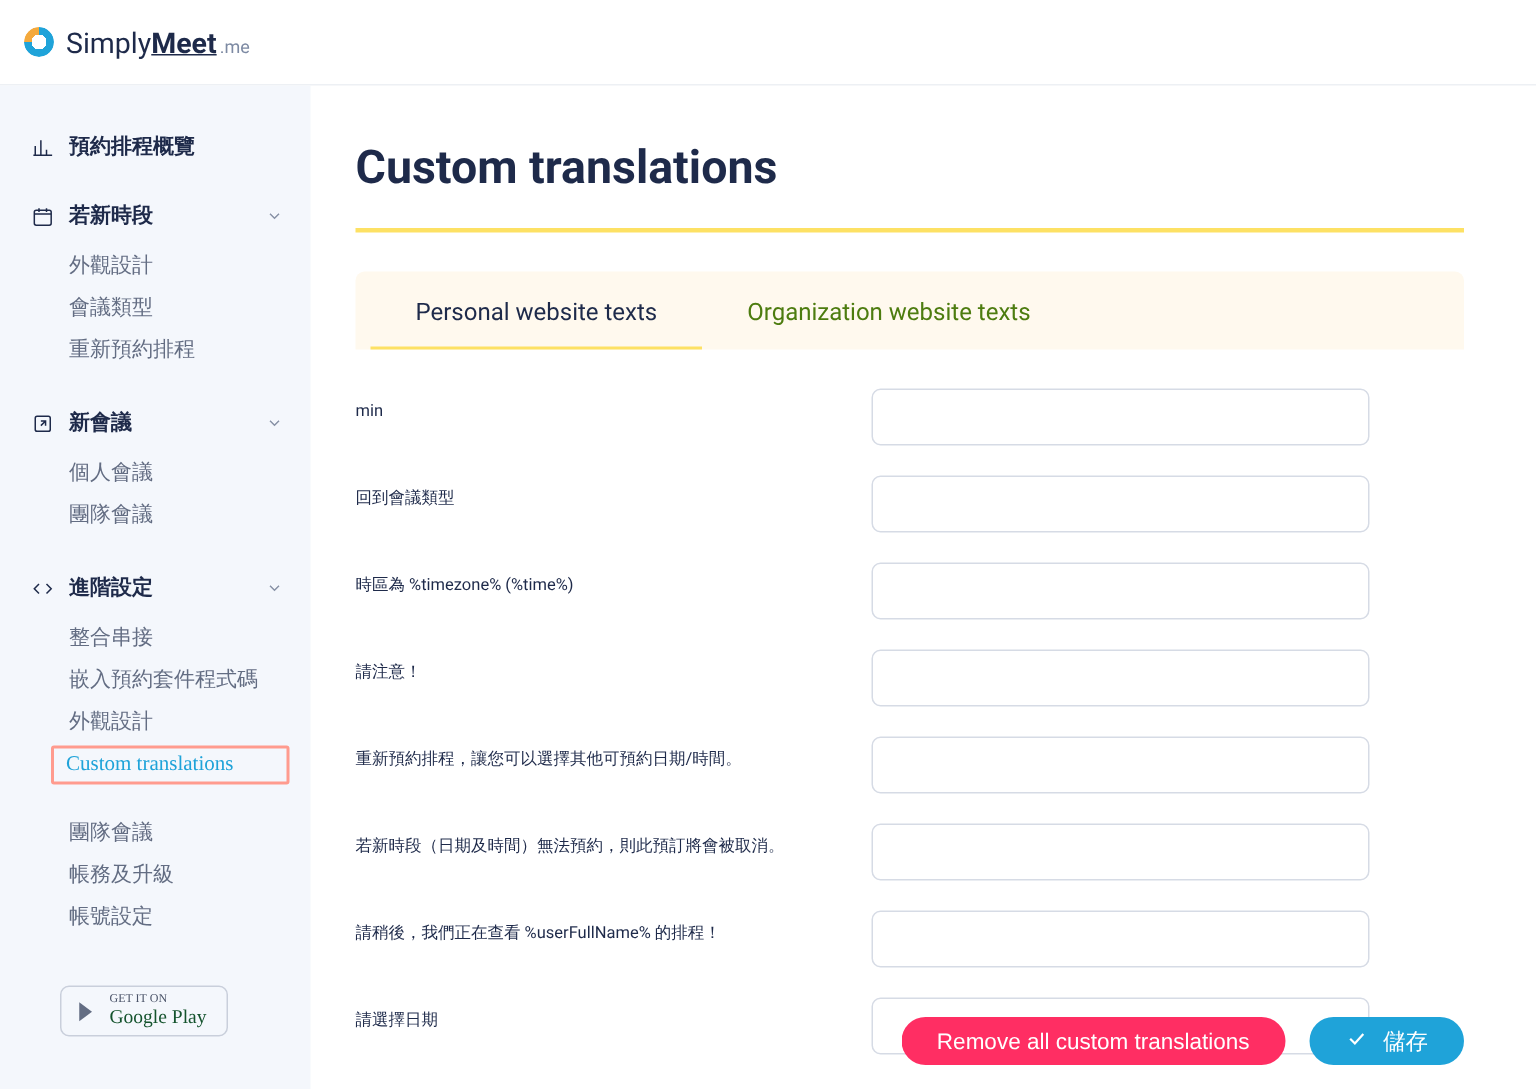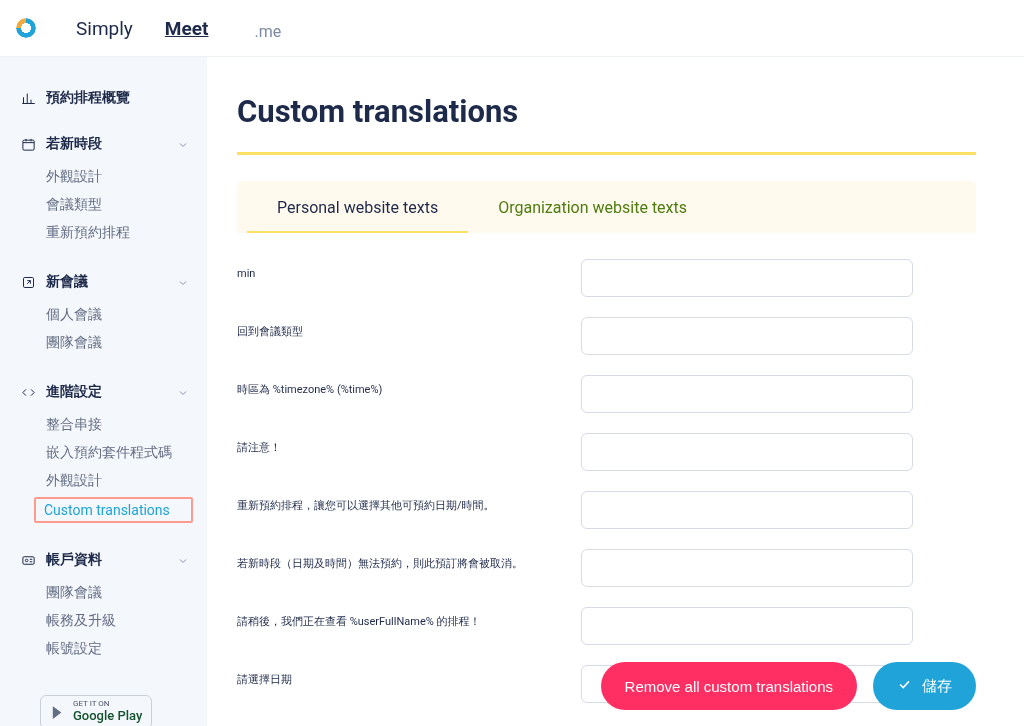--- a/index.html
+++ b/index.html
@@ -22,42 +22,42 @@
       align-items: center;
       padding-left: 16px;
       background: #fff;
     }
     .logo {
       display: flex;
       align-items: center;
       font-size: 19px;
       color: #1e2a4a;
       font-weight: 400;
-      gap: 32px;
     }
     .logo .ring {
       width: 20px;
       height: 20px;
       margin-right: 8px;
       border-radius: 50%;
       background: conic-gradient(#1fa3d9 0 270deg, #f4a93c 270deg 360deg);
       -webkit-mask: radial-gradient(circle, transparent 5px, black 5px);
       mask: radial-gradient(circle, transparent 5px, black 5px);
     }
     .logo b { font-weight: 700; text-decoration: underline; }
-    .logo .me { font-size: 16px; color: #7d8aa3; margin-left: 14px; margin-top: 6px; }
+    .logo .me { font-size: 12px; color: #7d8aa3; margin-left: 2px; margin-top: 6px; }
     .layout {
       display: flex;
       height: calc(726px - 57px);
     }
     .sidebar {
       width: 207px;
       background: #f4f7fc;
       padding: 22px 0 20px 0;
       overflow: auto;
+      font-family: Liberation Serif, serif;
     }
     .nav-section { margin-bottom: 8px; }
     .nav-head {
       display: flex;
       align-items: center;
       padding: 10px 18px 10px 20px;
       cursor: pointer;
       color: #1e2a4a;
       font-size: 14px;
       font-weight: 600;
@@ -185,21 +185,21 @@
     .bottombar {
       position: fixed;
       bottom: 16px;
       right: 48px;
       display: flex;
       gap: 16px;
     }
     .btn {
       border: none;
       border-radius: 999px;
-      height: 48px;
+      height: 32px;
       padding: 16px 24px;
       font-size: 15px;
       font-weight: 500;
       cursor: pointer;
       display: inline-flex;
       align-items: center;
     }
     .btn.danger { background: #ff2e63; color: #fff; }
     .btn.primary { background: #1fa3d9; color: #fff; }
     .btn .check { margin-right: 10px; }
@@ -292,35 +292,20 @@
         <div class="nav-item">整合串接</div>
         <div class="nav-item">嵌入預約套件程式碼</div>
         <div class="nav-item">外觀設計</div>
         <div class="highlight-box">
           <div class="nav-item active">Custom translations</div>
         </div>
       </div>
     </div>
 
     <div class="nav-section">
-      <div class="nav-head">
-        <span class="nav-icon">
-          <svg viewBox="0 0 24 24">
-              <rect x="3" y="6" width="18" height="12" rx="2"></rect>
-              <circle cx="9" cy="12" r="2"></circle>
-              <path d="M14 10h4M14 14h4"></path>
-            </svg>
-        </span>
-        <span>帳戶資料</span>
-        <span class="chev">
-          <svg viewBox="0 0 24 24">
-              <path d="M6 9l6 6 6-6"></path>
-            </svg>
-        </span>
-      </div>
       <div class="nav-items">
         <div class="nav-item">團隊會議</div>
         <div class="nav-item">帳務及升級</div>
         <div class="nav-item">帳號設定</div>
       </div>
     </div>
 
     <div class="apps">
       <div class="appbtn">
         <span class="store-ico">

